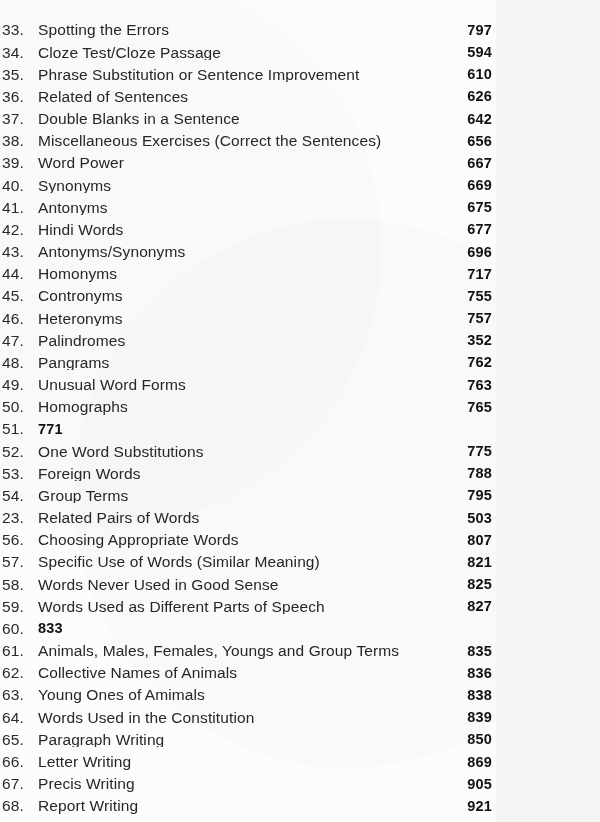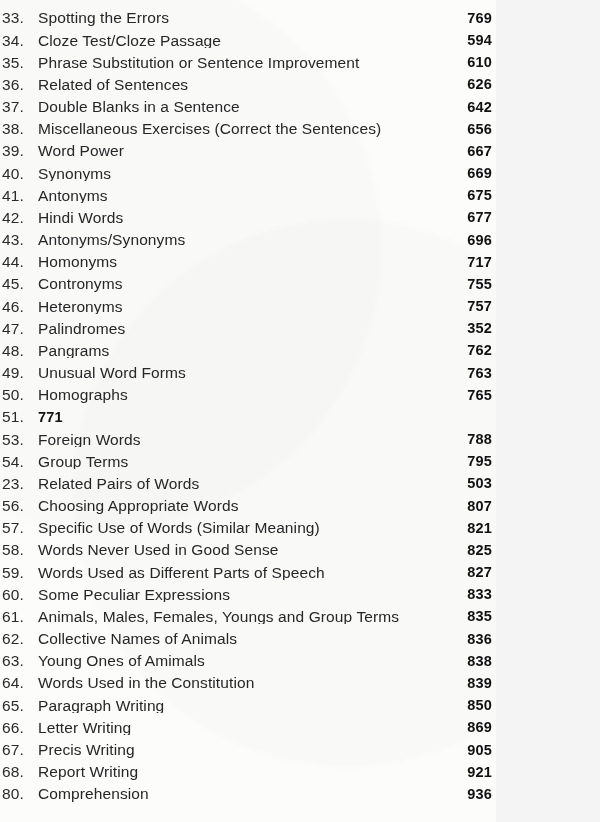--- a/index.html
+++ b/index.html
@@ -12,21 +12,21 @@
     background: #f4f4f4;
     font-family: "Liberation Sans", sans-serif;
   }
   .page {
     position: relative;
     width: 496px;
     height: 822px;
     background: #fcfcfb;
     overflow: hidden;
     box-sizing: border-box;
-    padding: 7px 0 0 2px;
+    padding: 19px 0 0 2px;
     
     background-image:
       radial-gradient(circle at 20% 30%, rgba(0,0,0,0.012) 0 40%, transparent 41%),
       radial-gradient(circle at 70% 60%, rgba(0,0,0,0.012) 0 45%, transparent 46%);
   }
   .toc-list {
     width: 100%;
     height: 100%;
   }
   .row {
@@ -59,21 +59,21 @@
   }
 </style>
 </head>
 <body>
 
 <div class="page">
   <div class="toc-list" id="toc-list">
   <div class="row">
     <span class="num">33.</span>
     <span class="title">Spotting the Errors</span>
-    <span class="pageno">769</span>
+    <span class="pageno">797</span>
   </div>
 
   <div class="row">
     <span class="num">34.</span>
     <span class="title">Cloze Test/Cloze Passage</span>
     <span class="pageno">594</span>
   </div>
 
   <div class="row">
     <span class="num">35.</span>
@@ -169,20 +169,25 @@
     <span class="num">50.</span>
     <span class="title">Homographs</span>
     <span class="pageno">765</span>
   </div>
 
   <div class="row">
     <span class="num">51.</span>
     <span class="pageno">771</span>
   </div>
 
+  <div class="row">
+    <span class="num">52.</span>
+    <span class="title">One Word Substitutions</span>
+    <span class="pageno">775</span>
+  </div>
 
   <div class="row">
     <span class="num">53.</span>
     <span class="title">Foreign Words</span>
     <span class="pageno">788</span>
   </div>
 
   <div class="row">
     <span class="num">54.</span>
     <span class="title">Group Terms</span>
@@ -214,21 +219,20 @@
   </div>
 
   <div class="row">
     <span class="num">59.</span>
     <span class="title">Words Used as Different Parts of Speech</span>
     <span class="pageno">827</span>
   </div>
 
   <div class="row">
     <span class="num">60.</span>
-    <span class="title">Some Peculiar Expressions</span>
     <span class="pageno">833</span>
   </div>
 
   <div class="row">
     <span class="num">61.</span>
     <span class="title">Animals, Males, Females, Youngs and Group Terms</span>
     <span class="pageno">835</span>
   </div>
 
   <div class="row">

